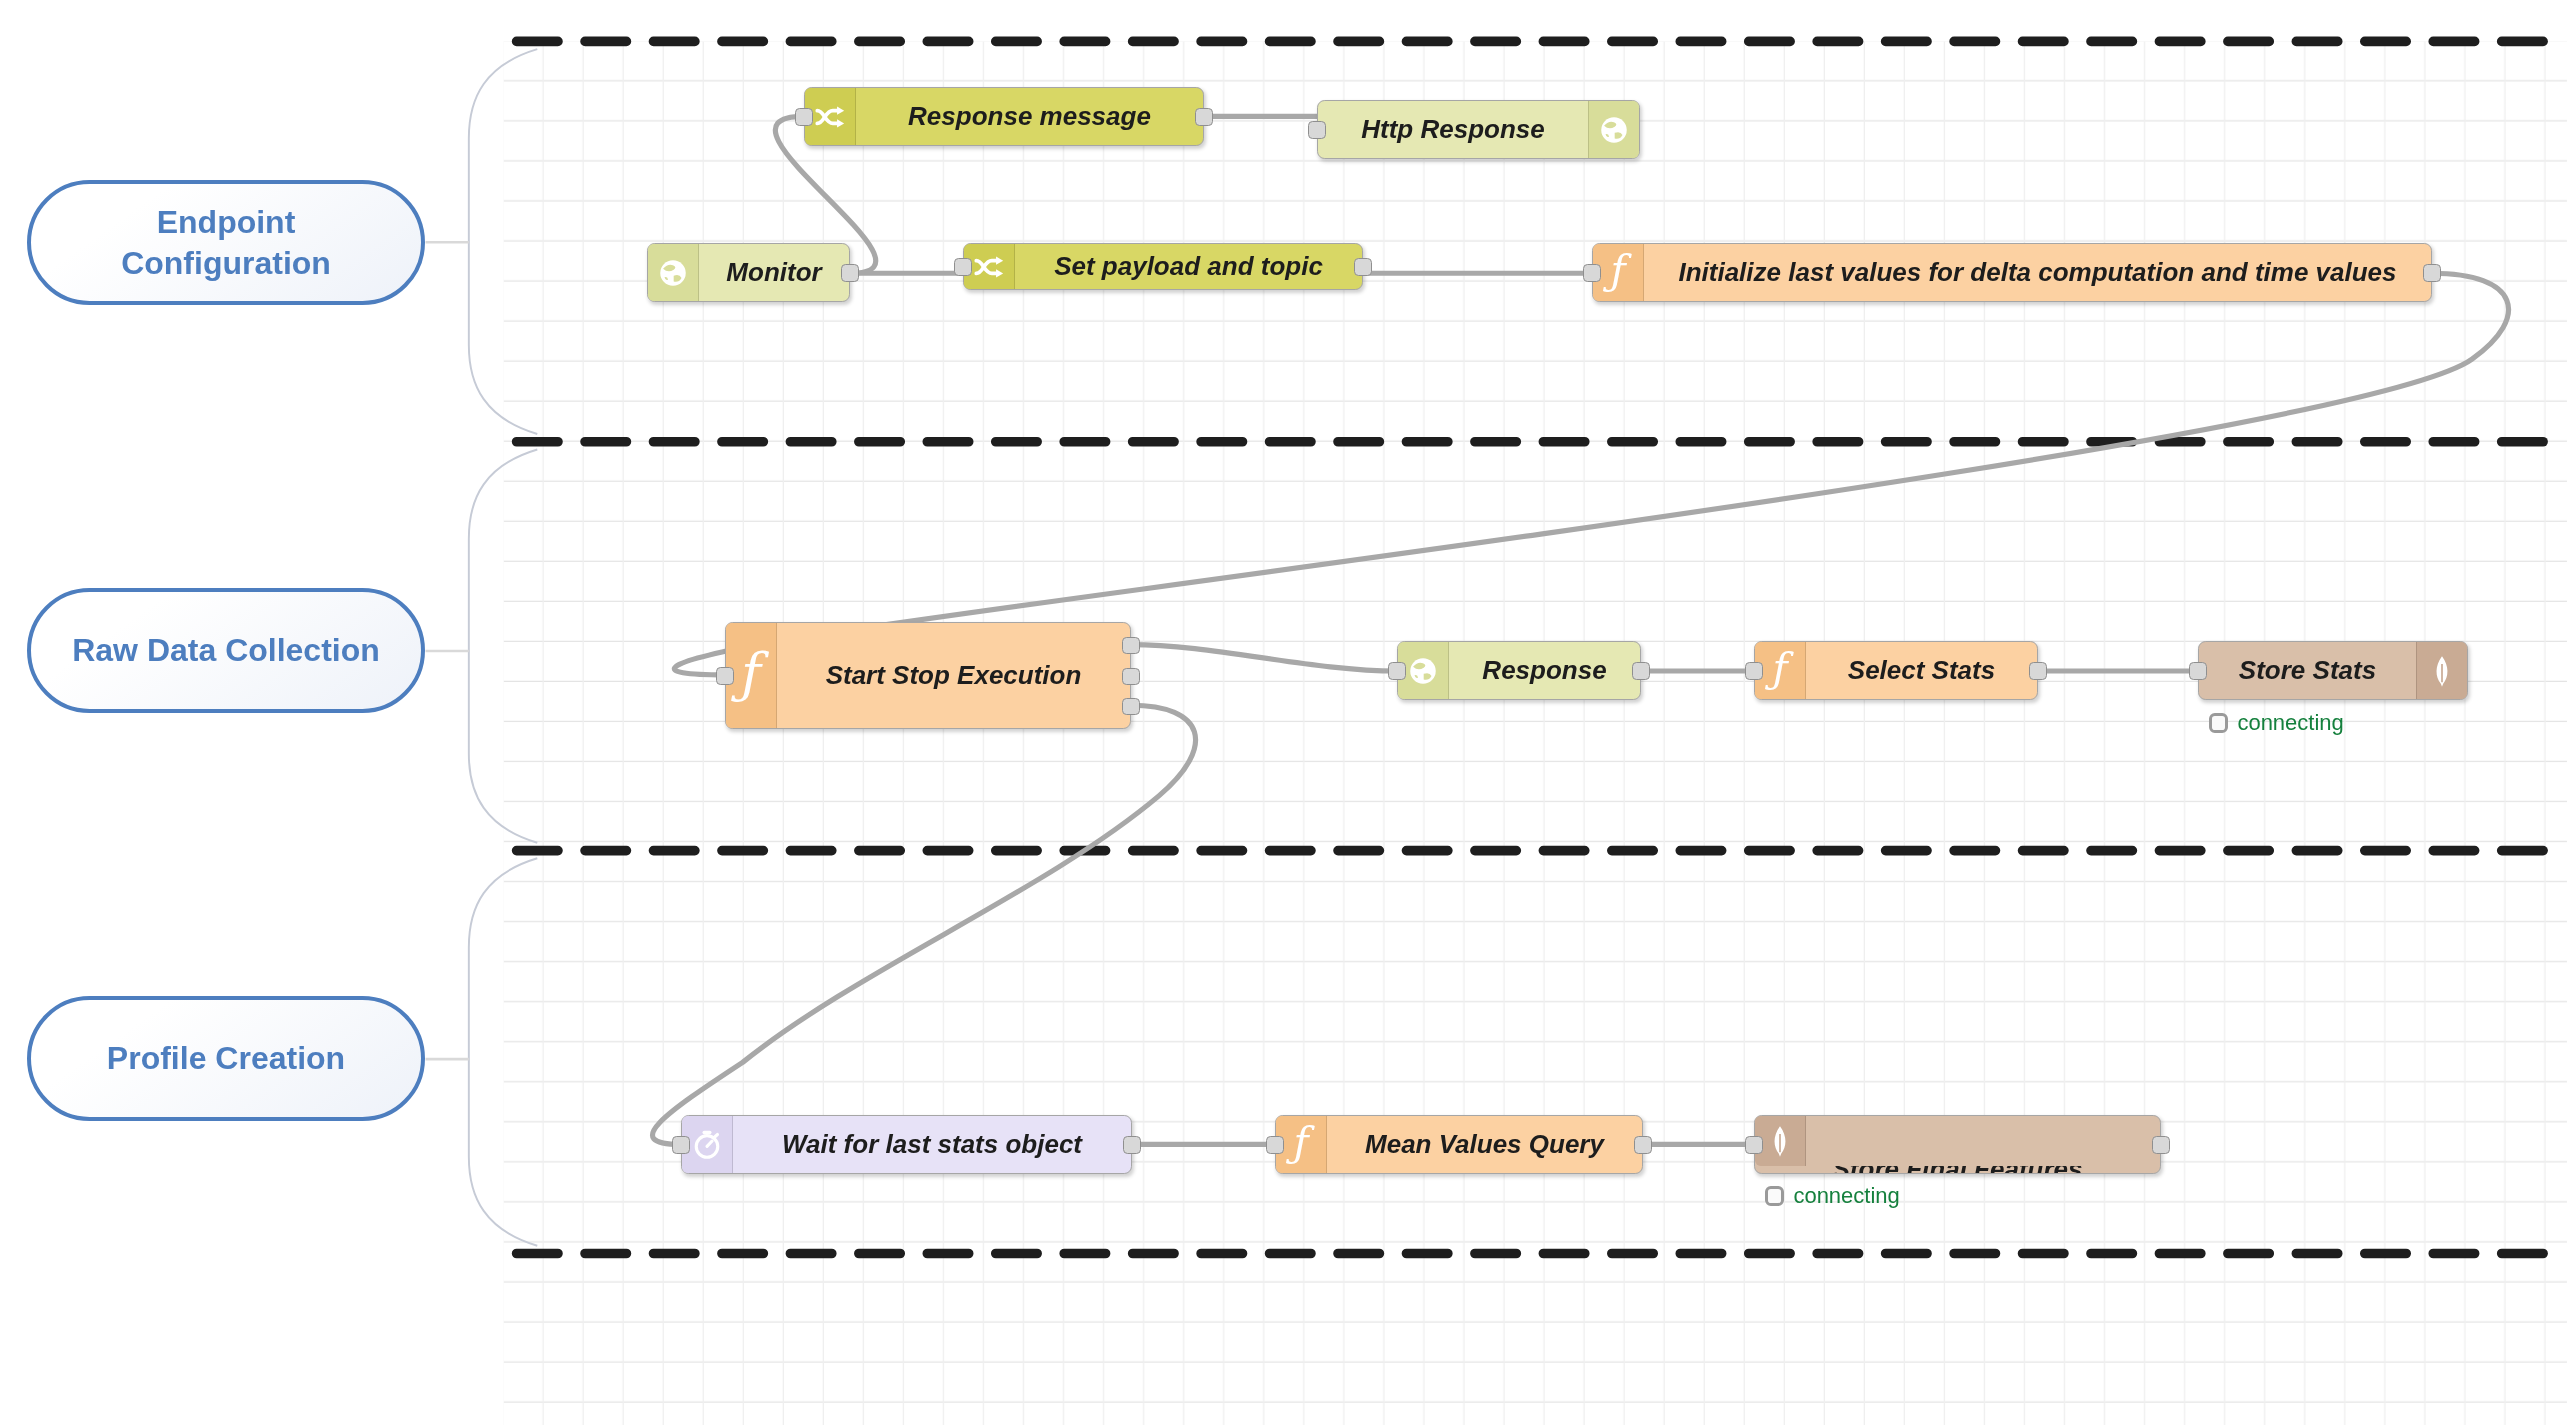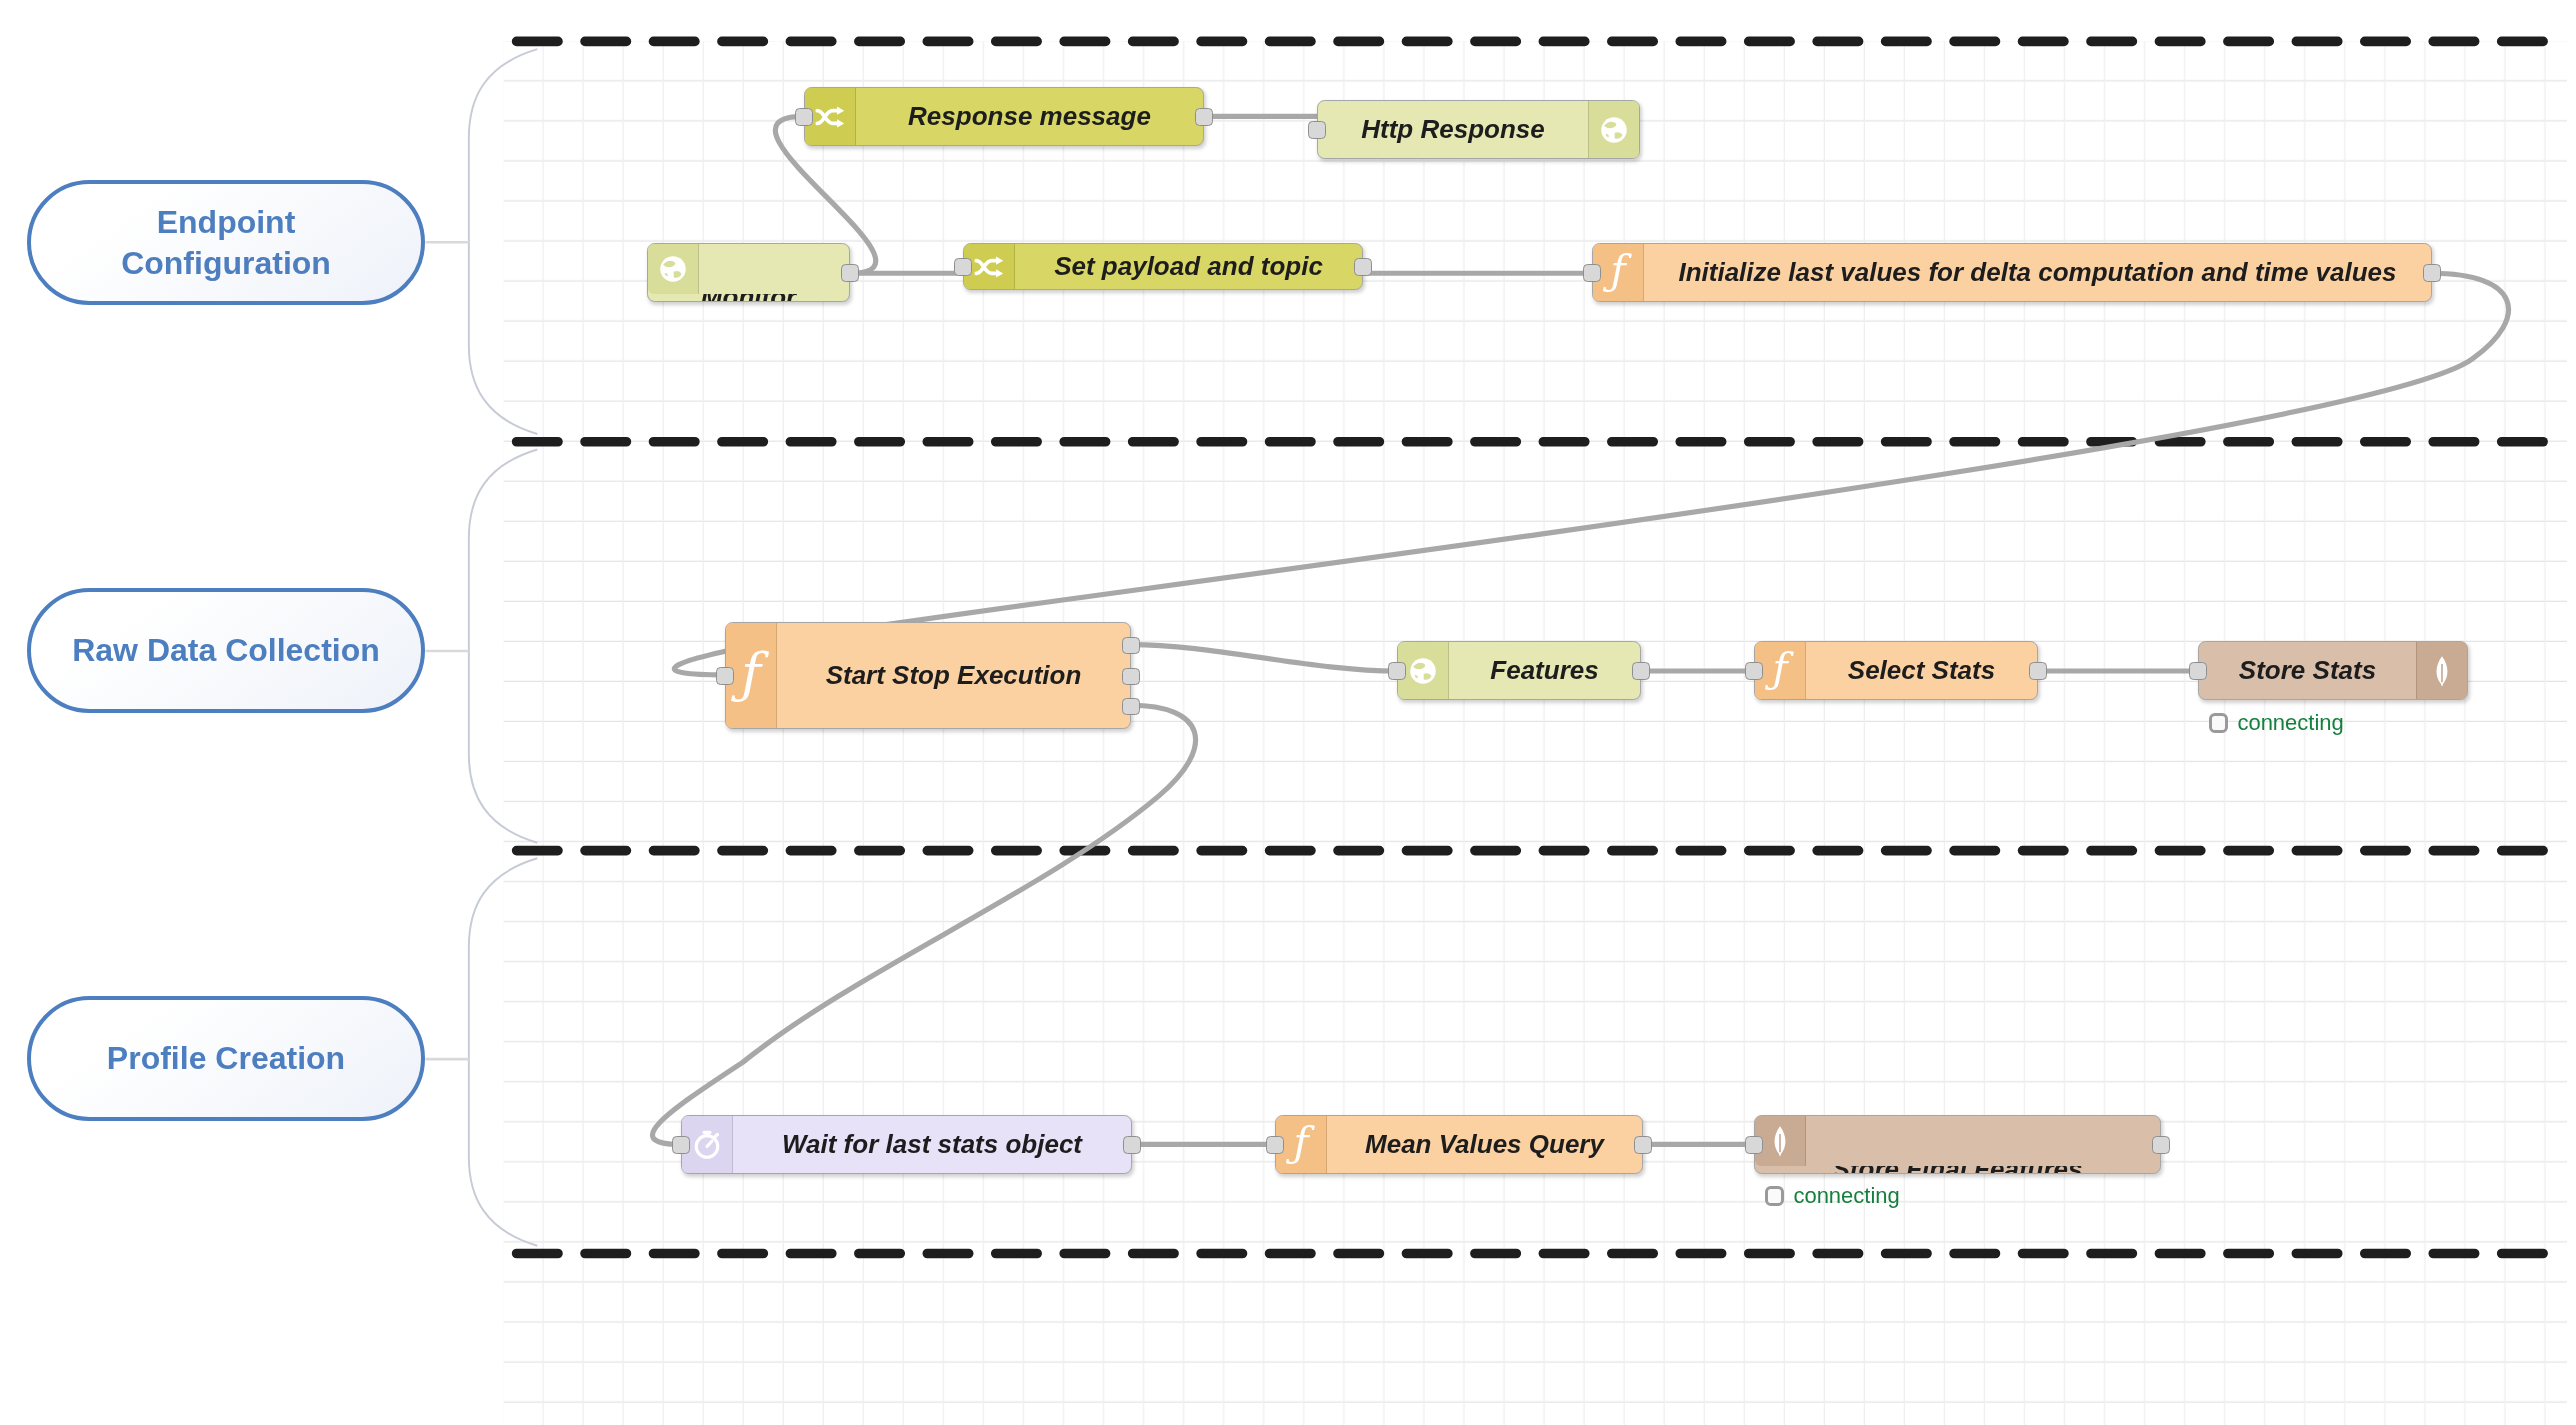--- a/index.html
+++ b/index.html
@@ -131,21 +131,21 @@
     <span class="iconbox">
       <svg width="34" height="34" viewBox="0 0 24 24">
         <circle cx="12" cy="12" r="9" fill="#ffffff"></circle>
         <path d="M5,9 q3.5,-4 7,-2.5 q3,1.2 0.5,3.2 q-4,2.5 -7.5,-0.7 z" fill="#d8dd9a"></path>
         <path d="M12.5,14 q4,-1.5 5.5,1.5 q-2,3.5 -5.5,2.5 z" fill="#d8dd9a"></path>
         <path d="M6,15 q2,-0.5 2.5,1.5 q-1.5,1.5 -2.5,-1.5 z" fill="#d8dd9a"></path>
       </svg>
     </span>
   </div>
 
-  <div class="node http icon-left" style="left:647px;top:243px;width:203px;height:59px;flex-direction:column;">
+  <div class="node http icon-left" style="left:647px;top:243px;width:203px;height:59px;">
     <span class="iconbox">
       <svg width="34" height="34" viewBox="0 0 24 24">
         <circle cx="12" cy="12" r="9" fill="#ffffff"></circle>
         <path d="M5,9 q3.5,-4 7,-2.5 q3,1.2 0.5,3.2 q-4,2.5 -7.5,-0.7 z" fill="#d8dd9a"></path>
         <path d="M12.5,14 q4,-1.5 5.5,1.5 q-2,3.5 -5.5,2.5 z" fill="#d8dd9a"></path>
         <path d="M6,15 q2,-0.5 2.5,1.5 q-1.5,1.5 -2.5,-1.5 z" fill="#d8dd9a"></path>
       </svg>
     </span>
     <span class="label">Monitor</span>
     <span class="port out"></span>
@@ -190,21 +190,21 @@
   <div class="node http icon-left" style="left:1397px;top:641px;width:244px;height:59px;">
     <span class="port in"></span>
     <span class="iconbox">
       <svg width="34" height="34" viewBox="0 0 24 24">
         <circle cx="12" cy="12" r="9" fill="#ffffff"></circle>
         <path d="M5,9 q3.5,-4 7,-2.5 q3,1.2 0.5,3.2 q-4,2.5 -7.5,-0.7 z" fill="#d8dd9a"></path>
         <path d="M12.5,14 q4,-1.5 5.5,1.5 q-2,3.5 -5.5,2.5 z" fill="#d8dd9a"></path>
         <path d="M6,15 q2,-0.5 2.5,1.5 q-1.5,1.5 -2.5,-1.5 z" fill="#d8dd9a"></path>
       </svg>
     </span>
-    <span class="label">Features</span>
+    <span class="label">Response</span>
     <span class="port out"></span>
   </div>
 
   <div class="node function icon-left" style="left:1754px;top:641px;width:284px;height:59px;">
     <span class="port in"></span>
     <span class="iconbox">
         <span class="ficon">ƒ</span>
       </span>
     <span class="label">Select Stats</span>
     <span class="port out"></span>

